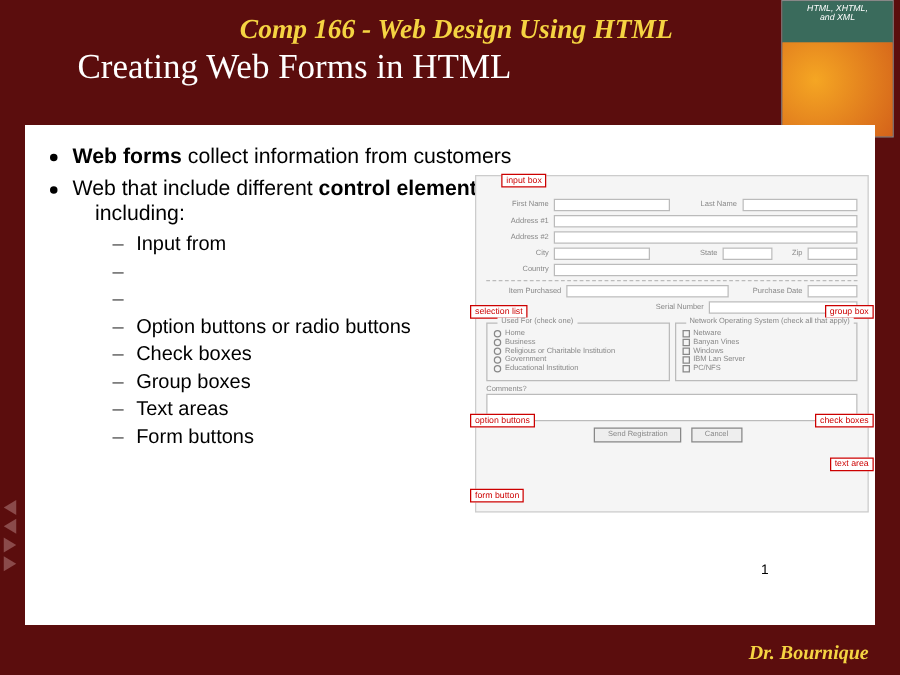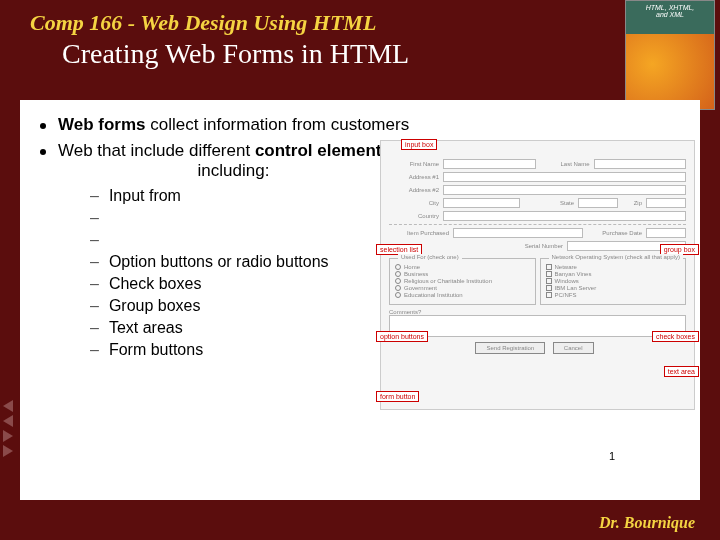--- a/index.html
+++ b/index.html
@@ -1,24 +1,24 @@
 <!DOCTYPE html>
 <html><head>
 <meta charset="utf-8">
 <style>
   * { box-sizing: border-box; margin: 0; padding: 0; }
   body { width: 720px; height: 540px; background: #5b0d0d; font-family: Arial, sans-serif; position: relative; overflow: hidden; }
   .header { padding: 10px 20px 8px 30px; }
-  .course { color: #f5d442; font-weight: bold; font-style: italic; font-size: 22px; font-family: Georgia, serif; }
+  .course { color: #f5d442; font-weight: bold; font-style: italic; font-size: 22px; font-family: Georgia, serif; text-align: center; }
   .title { color: #ffffff; font-size: 28px; font-family: Georgia, serif; margin-top: 2px; margin-left: 32px; }
   .book { position: absolute; top: 0; right: 5px; width: 90px; height: 110px; background: linear-gradient(#3a6b5c 0 30%, #d47a2a 30% 100%); border: 1px solid #888; }
   .book-top { position: absolute; top: 0; left: 0; right: 0; height: 33px; background: #3a6b5c; color: #fff; font-size: 7px; text-align: center; padding-top: 3px; font-style: italic; }
   .book-bot { position: absolute; top: 33px; left: 0; right: 0; bottom: 0; background: radial-gradient(circle at 30% 40%, #f5a623, #d4621a); }
   .content { position: absolute; top: 100px; left: 20px; right: 20px; bottom: 40px; background: #ffffff; padding: 15px 20px; }
-  .bullet-main { display: flex; align-items: flex-start; margin-bottom: 6px; font-size: 17px; color: #000; text-align: center; }
+  .bullet-main { display: flex; align-items: flex-start; margin-bottom: 6px; font-size: 17px; color: #000; }
   .bullet-main .dot { width: 6px; height: 6px; background: #000; border-radius: 50%; margin-top: 8px; margin-right: 12px; flex-shrink: 0; }
   .bullet-sub { display: flex; align-items: flex-start; margin-left: 50px; margin-bottom: 4px; font-size: 16px; color: #000; }
   .bullet-sub .dash { margin-right: 10px; color: #555; }
   .indent { margin-left: 18px; }
   .form-diagram { position: absolute; top: 40px; right: 5px; width: 315px; height: 270px; background: #f5f5f5; border: 1px solid #ccc; font-size: 6px; color: #888; padding: 8px; }
   .fd-row { display: flex; gap: 4px; margin-bottom: 3px; align-items: center; }
   .fd-label { width: 50px; text-align: right; font-size: 6px; }
   .fd-input { height: 10px; background: #fff; border: 1px solid #bbb; flex: 1; }
   .fd-input.sm { flex: 0 0 40px; }
   .fd-callout { position: absolute; background: #fff; border: 1px solid #c00; color: #c00; font-size: 7px; padding: 1px 3px; }

